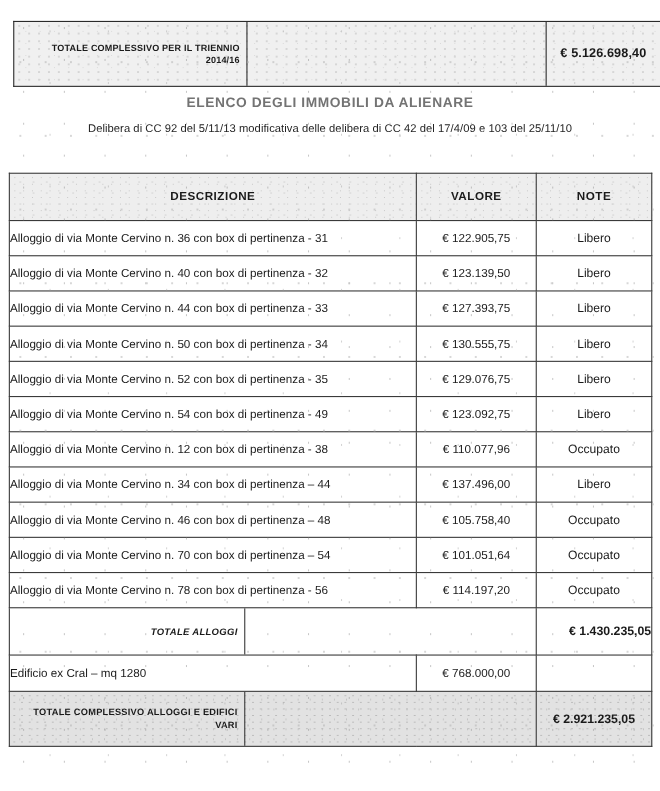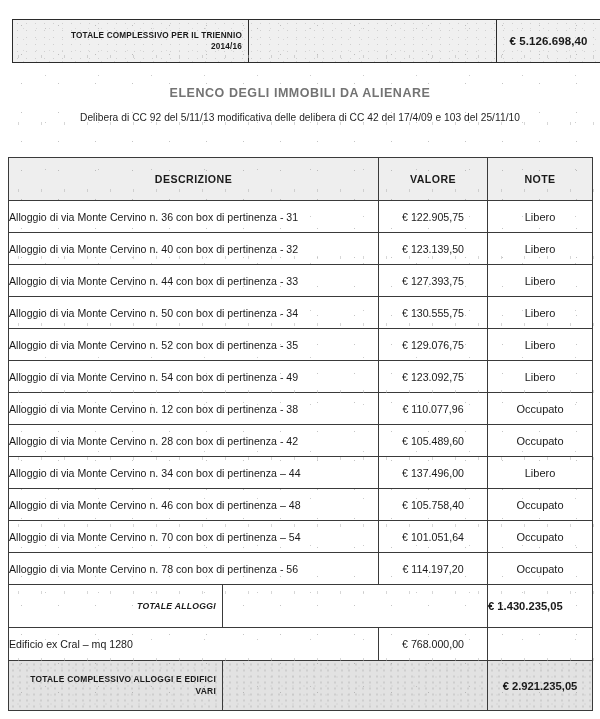--- a/index.html
+++ b/index.html
@@ -30,31 +30,30 @@
     background-size: 37px 29px, 53px 47px, 23px 67px;
     background-position: 3px 11px, 19px 5px, 7px 23px;
   }
 
   
   .top-box {
     position: absolute;
     left: 12px;
     top: 19px;
     width: 588px;
-    height: 44px;
+    height: 60px;
     border: 1.4px solid #2b2b2b;
     border-right: none;
     box-sizing: border-box;
     background:
       radial-gradient(#cfcfcf .7px, transparent .8px) 0 0/9px 7px,
       radial-gradient(#d8d8d8 .6px, transparent .7px) 4px 3px/13px 11px,
       #f0f0f0;
     display: flex;
     align-items: stretch;
-    padding-left: 24px;
   }
   .top-box-label {
     width: 212px;
     box-sizing: border-box;
     border-right: 1.4px solid #2b2b2b;
     display: flex;
     align-items: center;
     justify-content: flex-end;
     padding: 0 6px 0 4px;
     font-size: 8.2px;
@@ -167,21 +166,21 @@
     padding-right: 6px;
     font-size: 8.6px;
     font-weight: bold;
     letter-spacing: .3px;
     font-style: italic;
   }
   .total-inner .tl-b { flex: 1; }
   .total-value {
     font-size: 11.2px;
     font-weight: bold;
-    text-align: left;
+    text-align: right;
     vertical-align: middle;
   }
 
   
   .edificio-row td { height: 33px; }
 
   
   .grand-row td {
     height: 50px;
     background:
@@ -274,25 +273,20 @@
       <td class="cell-note">Libero</td>
     </tr>
     <tr class="item-row">
       <td class="cell-desc">Alloggio di via Monte Cervino n. 54 con box di pertinenza - 49</td>
       <td class="cell-val">€ 123.092,75</td>
       <td class="cell-note">Libero</td>
     </tr>
     <tr class="item-row">
       <td class="cell-desc">Alloggio di via Monte Cervino n. 12 con box di pertinenza - 38</td>
       <td class="cell-val">€ 110.077,96</td>
-      <td class="cell-note">Occupato</td>
-    </tr>
-    <tr class="item-row">
-      <td class="cell-desc">Alloggio di via Monte Cervino n. 28 con box di pertinenza - 42</td>
-      <td class="cell-val">€ 105.489,60</td>
       <td class="cell-note">Occupato</td>
     </tr>
     <tr class="item-row">
       <td class="cell-desc">Alloggio di via Monte Cervino n. 34 con box di pertinenza – 44</td>
       <td class="cell-val">€ 137.496,00</td>
       <td class="cell-note">Libero</td>
     </tr>
     <tr class="item-row">
       <td class="cell-desc">Alloggio di via Monte Cervino n. 46 con box di pertinenza – 48</td>
       <td class="cell-val">€ 105.758,40</td>

